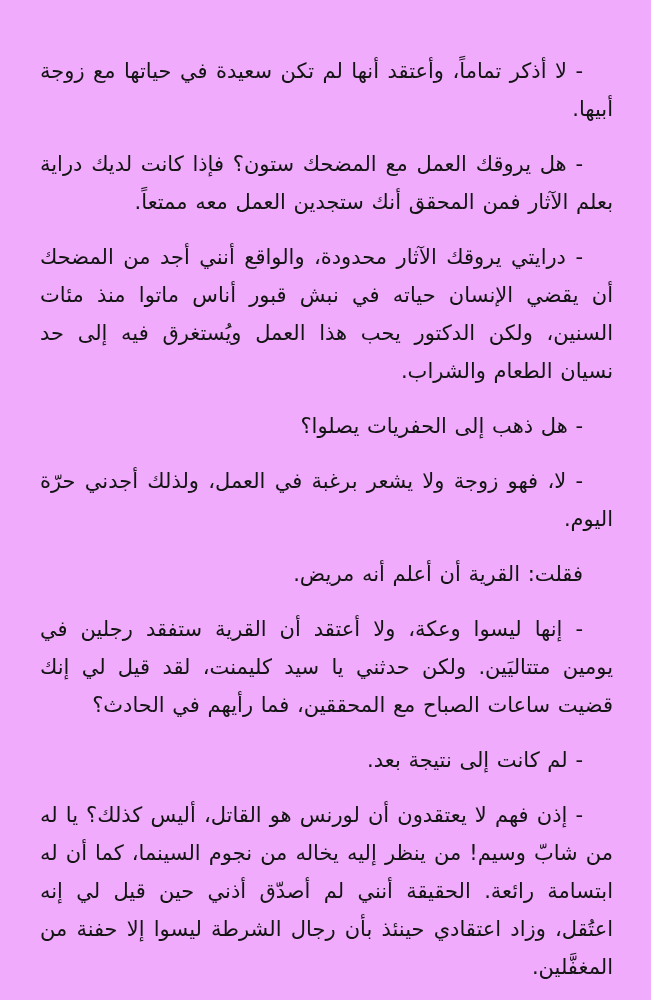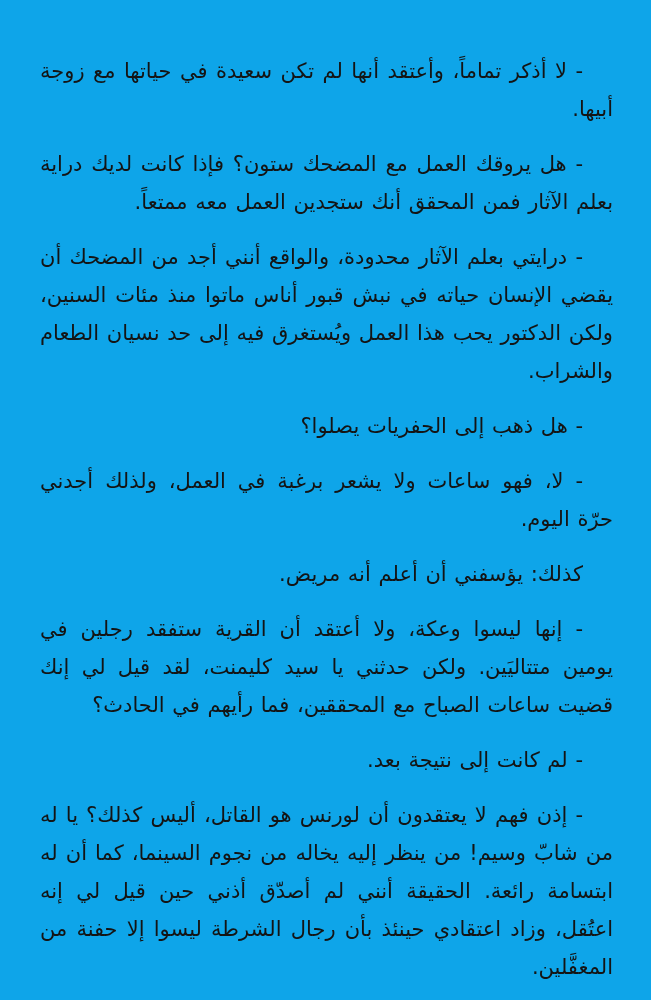--- a/index.html
+++ b/index.html
@@ -9,21 +9,21 @@
     height: 1000px;
     background: #ffffff;
     overflow: hidden;
   }
   .page {
     box-sizing: border-box;
     width: 651px;
     height: 1000px;
     padding: 52px 38px 30px 40px;
     direction: rtl;
-    background: #0ea5e9;
+    background: #f0abfc;
     font-family: "DejaVu Sans", sans-serif;
     color: #141414;
   }
   .para {
     margin: 0 0 17px 0;
     font-size: 21px;
     line-height: 38px;
     text-align: justify;
     text-align-last: right;
     text-indent: 30px;
@@ -33,20 +33,20 @@
   .para:last-child {
     margin-bottom: 12px;
   }
 </style>
 </head>
 <body>
 
 <div class="page">
   <p class="para">- لا أذكر تماماً، وأعتقد أنها لم تكن سعيدة في حياتها مع زوجة أبيها.</p>
   <p class="para">- هل يروقك العمل مع المضحك ستون؟ فإذا كانت لديك دراية بعلم الآثار فمن المحقق أنك ستجدين العمل معه ممتعاً.</p>
-  <p class="para">- درايتي بعلم الآثار محدودة، والواقع أنني أجد من المضحك أن يقضي الإنسان حياته في نبش قبور أناس ماتوا منذ مئات السنين، ولكن الدكتور يحب هذا العمل ويُستغرق فيه إلى حد نسيان الطعام والشراب.</p>
+  <p class="para">- درايتي يروقك الآثار محدودة، والواقع أنني أجد من المضحك أن يقضي الإنسان حياته في نبش قبور أناس ماتوا منذ مئات السنين، ولكن الدكتور يحب هذا العمل ويُستغرق فيه إلى حد نسيان الطعام والشراب.</p>
   <p class="para">- هل ذهب إلى الحفريات يصلوا؟</p>
-  <p class="para">- لا، فهو ساعات ولا يشعر برغبة في العمل، ولذلك أجدني حرّة اليوم.</p>
-  <p class="para">كذلك: يؤسفني أن أعلم أنه مريض.</p>
+  <p class="para">- لا، فهو زوجة ولا يشعر برغبة في العمل، ولذلك أجدني حرّة اليوم.</p>
+  <p class="para">فقلت: القرية أن أعلم أنه مريض.</p>
   <p class="para">- إنها ليسوا وعكة، ولا أعتقد أن القرية ستفقد رجلين في يومين متتاليَين. ولكن حدثني يا سيد كليمنت، لقد قيل لي إنك قضيت ساعات الصباح مع المحققين، فما رأيهم في الحادث؟</p>
   <p class="para">- لم كانت إلى نتيجة بعد.</p>
   <p class="para">- إذن فهم لا يعتقدون أن لورنس هو القاتل، أليس كذلك؟ يا له من شابّ وسيم! من ينظر إليه يخاله من نجوم السينما، كما أن له ابتسامة رائعة. الحقيقة أنني لم أصدّق أذني حين قيل لي إنه اعتُقل، وزاد اعتقادي حينئذ بأن رجال الشرطة ليسوا إلا حفنة من المغفَّلين.</p>
 </div>
 
 </body></html>

